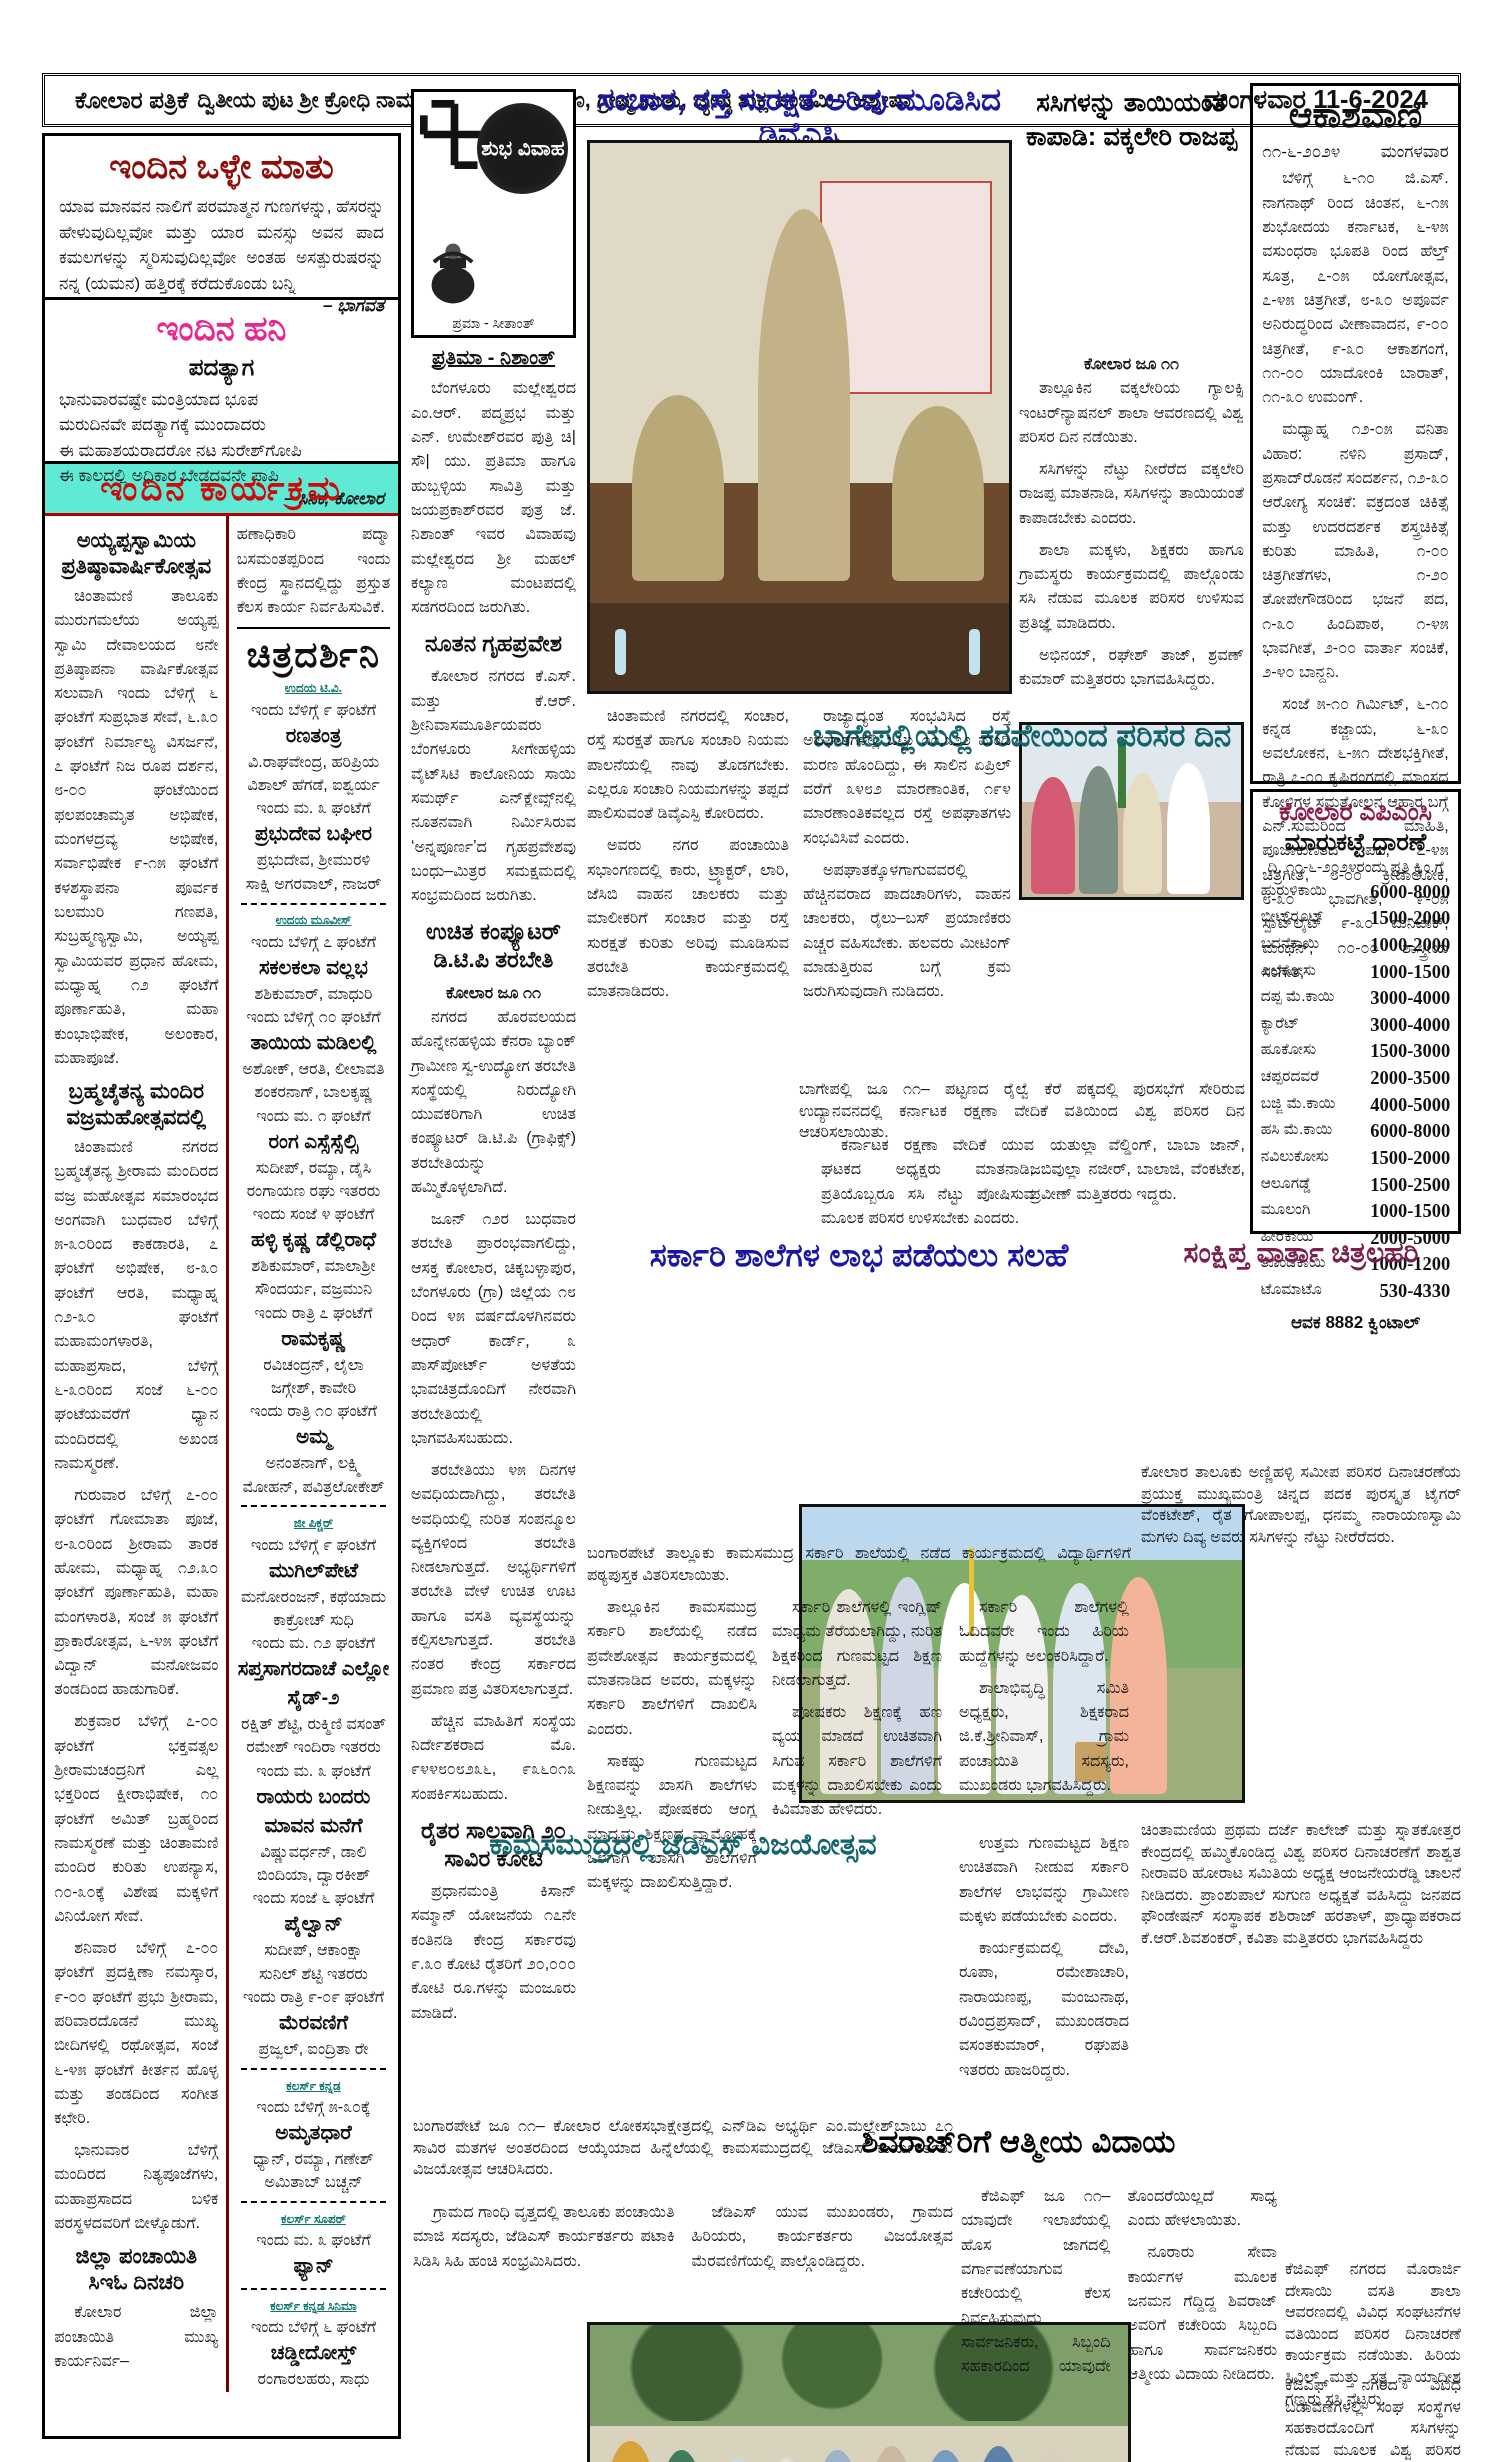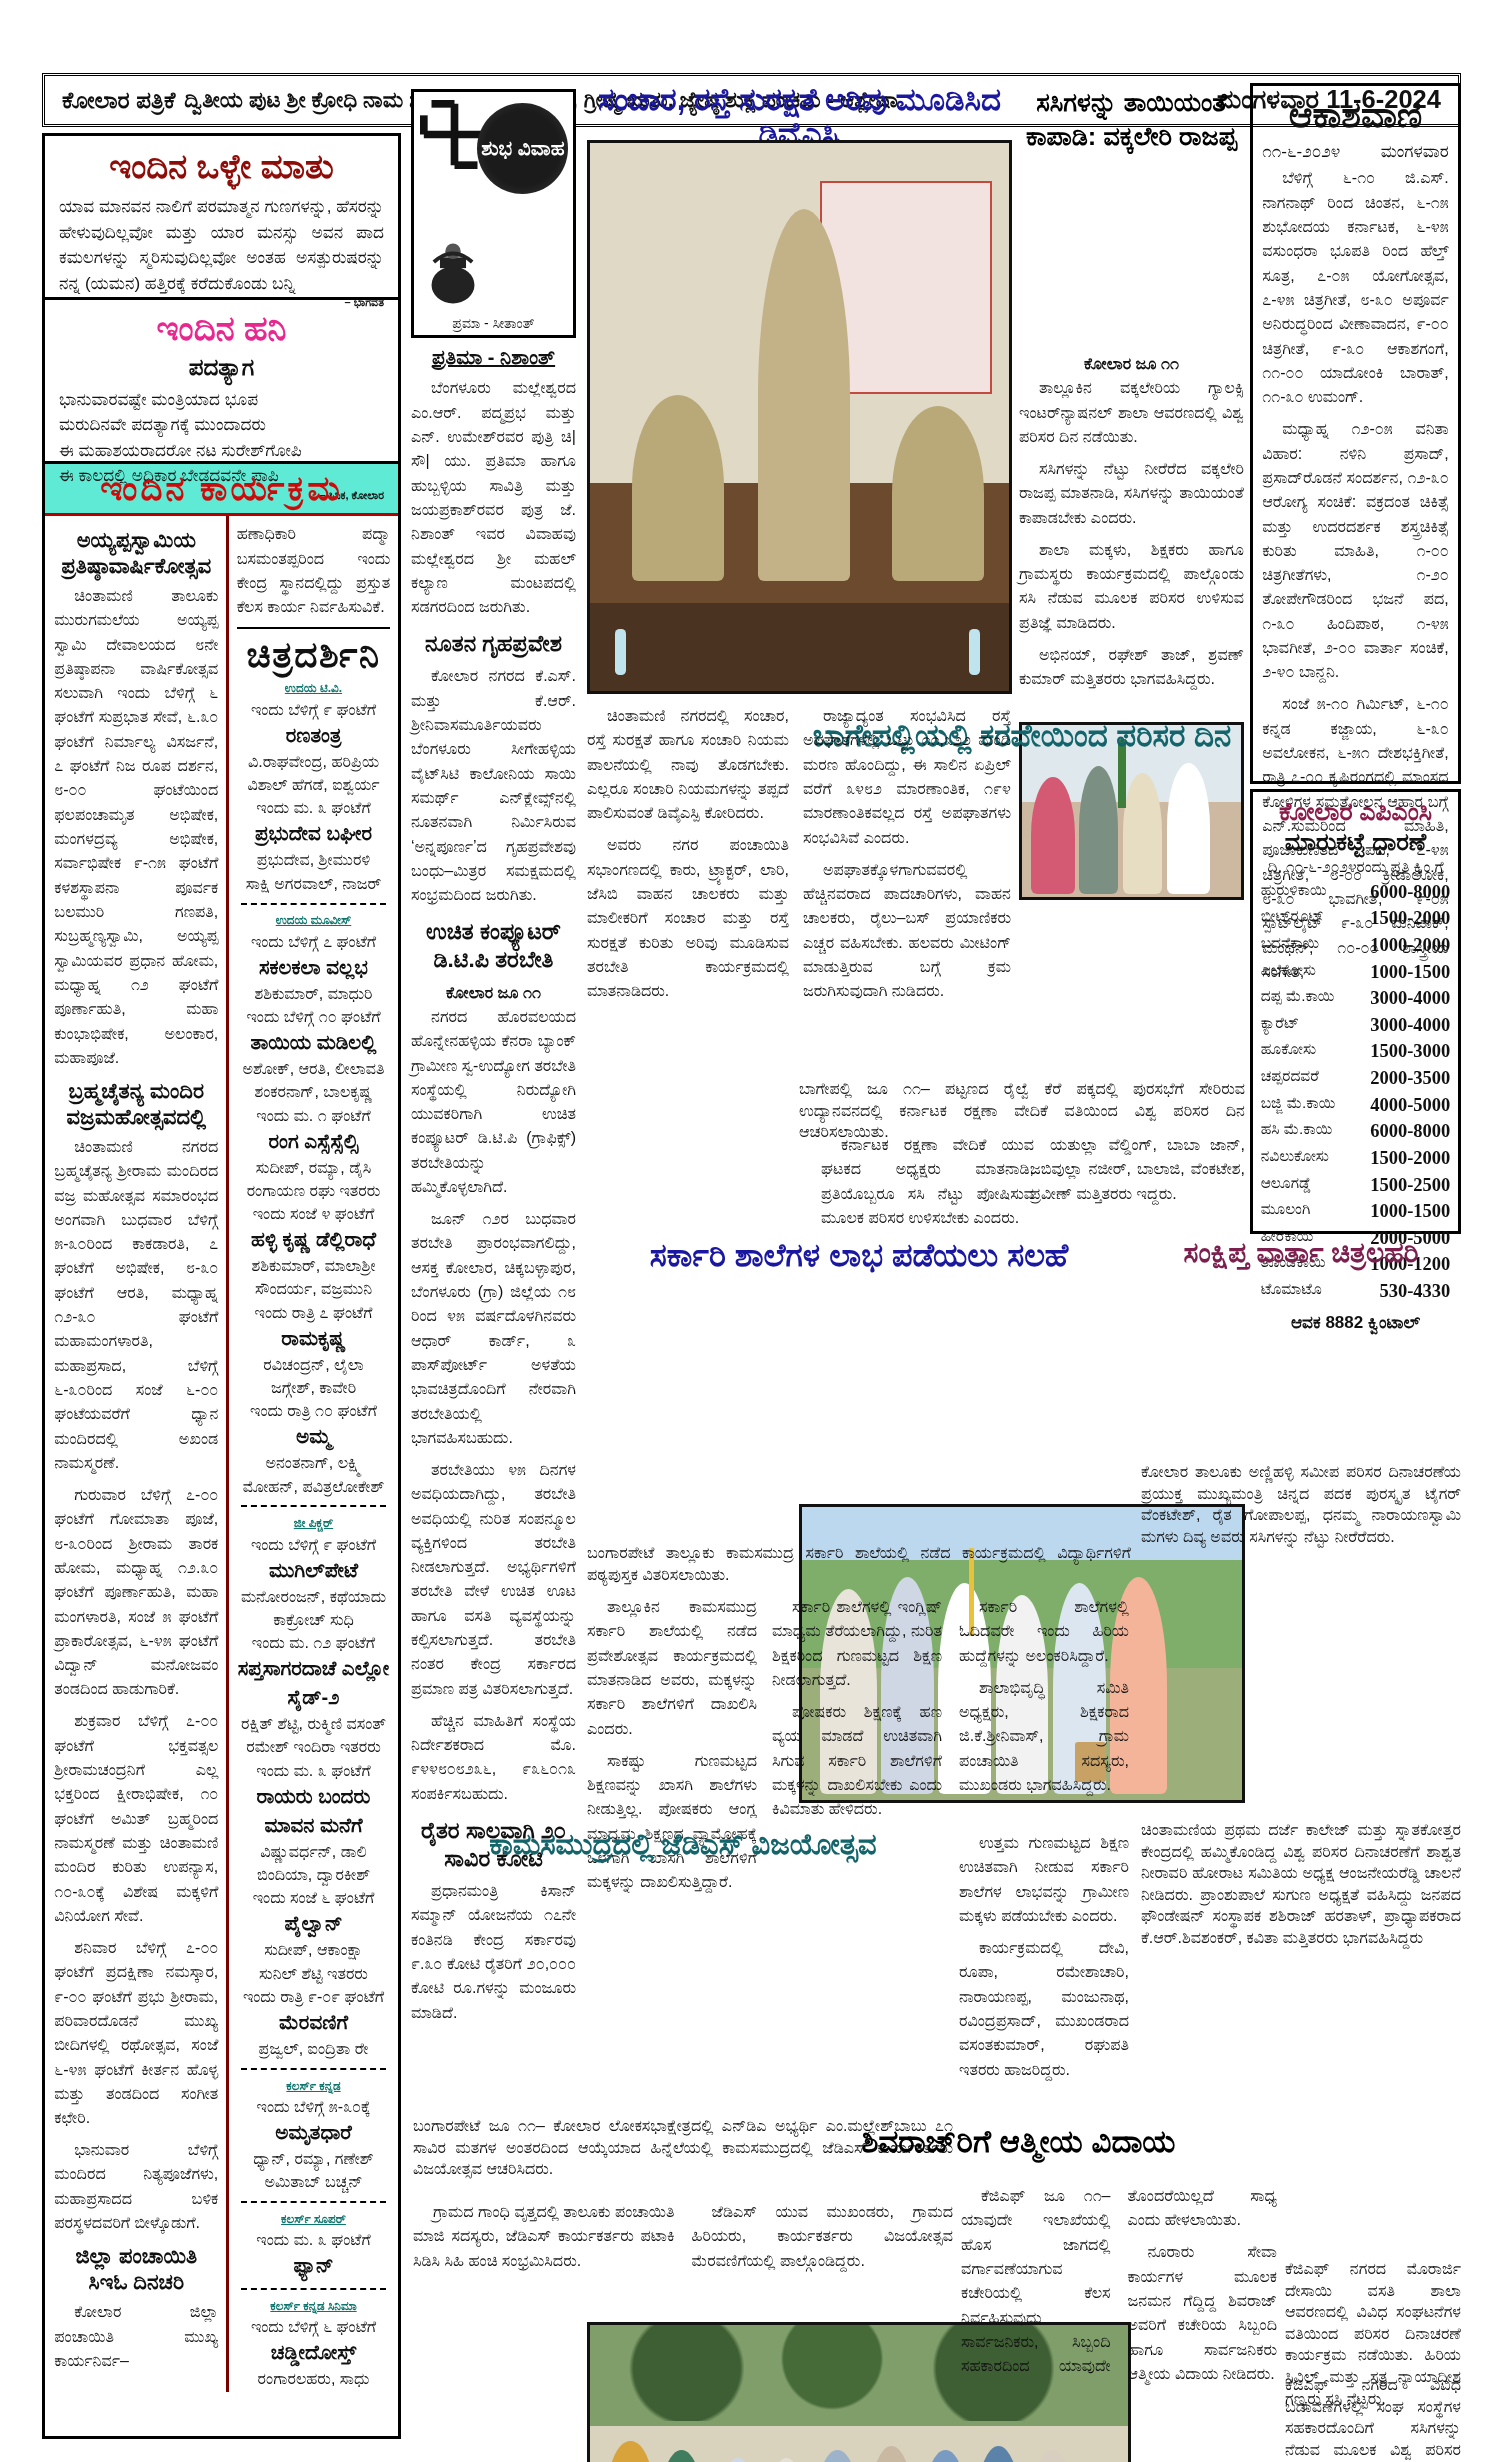--- a/index.html
+++ b/index.html
@@ -5,32 +5,32 @@
   html,body{margin:0;padding:0;background:#e8e8e8;}
   #page{position:relative;width:1504px;height:2462px;background:#fff;margin:0 auto;
         font-family:"Liberation Sans","DejaVu Sans",sans-serif;color:#111;overflow:hidden;}
   .abs{position:absolute;}
   .just{text-align:justify;text-justify:inter-word;}
   .ctr{text-align:center;}
   .b{font-weight:bold;}
   p{margin:0 0 7.7px 0;text-indent:20px;}
   
   #masthead{left:42px;top:73px;width:1419px;height:54px;border:3.9px double #000;
-            display:flex;align-items:center;gap:9px;padding:0 17px;box-sizing:border-box;}
+            display:flex;align-items:center;gap:9px;padding:0 30px;box-sizing:border-box;}
   #masthead .mh-left{font-size:23px;font-weight:bold;}
   #masthead .mh-center{flex:1;font-size:21.6px;font-weight:bold;}
   #masthead .mh-right{font-size:25.5px;font-weight:bold;}
   
   #left-frame{left:42px;top:133px;width:359px;height:2306px;border:3.1px solid #000;box-sizing:border-box;}
   .lbox{border-bottom:3.1px solid #000;padding:7.7px 14px;box-sizing:border-box;}
   .gw-title{color:#8f0d09;font-size:34px;font-weight:bold;text-align:center;margin:3.1px 0 7.7px;}
   .hn-title{color:#e8278f;font-size:34px;font-weight:bold;text-align:center;margin:1.5px 0 4.6px;}
   .hn-sub{font-size:23px;font-weight:bold;text-align:center;margin:0 0 6.2px;}
   .gw-body{font-size:17px;line-height:1.5;}
-  .sig{text-align:right;font-size:11px;font-weight:bold;}
+  .sig{text-align:right;font-size:17px;font-weight:bold;font-style:italic;}
   #banner{height:49px;background:#5eead4;border-bottom:3.1px solid #b80000;
           display:flex;align-items:center;justify-content:center;}
   #banner span{color:#cf0a0a;font-size:34px;font-weight:bold;letter-spacing:3.1px;}
   #leftcols{display:flex;height:1876px;}
   #col1{width:184px;border-right:3.9px solid #7a0000;padding:6.2px 7.7px 6.2px 9.3px;box-sizing:border-box;}
   #col2{flex:1;padding:6.2px 7.7px;box-sizing:border-box;}
   .artT{font-size:21px;font-weight:bold;text-align:center;line-height:1.25;margin:4.6px 0;}
   .body21{font-size:16px;line-height:1.52;}
   .cinemaH{font-size:36px;font-weight:bold;text-align:center;letter-spacing:1.5px;margin:7.7px 0 4.6px;}
   .tvl{font-size:16px;line-height:1.45;text-align:center;}

